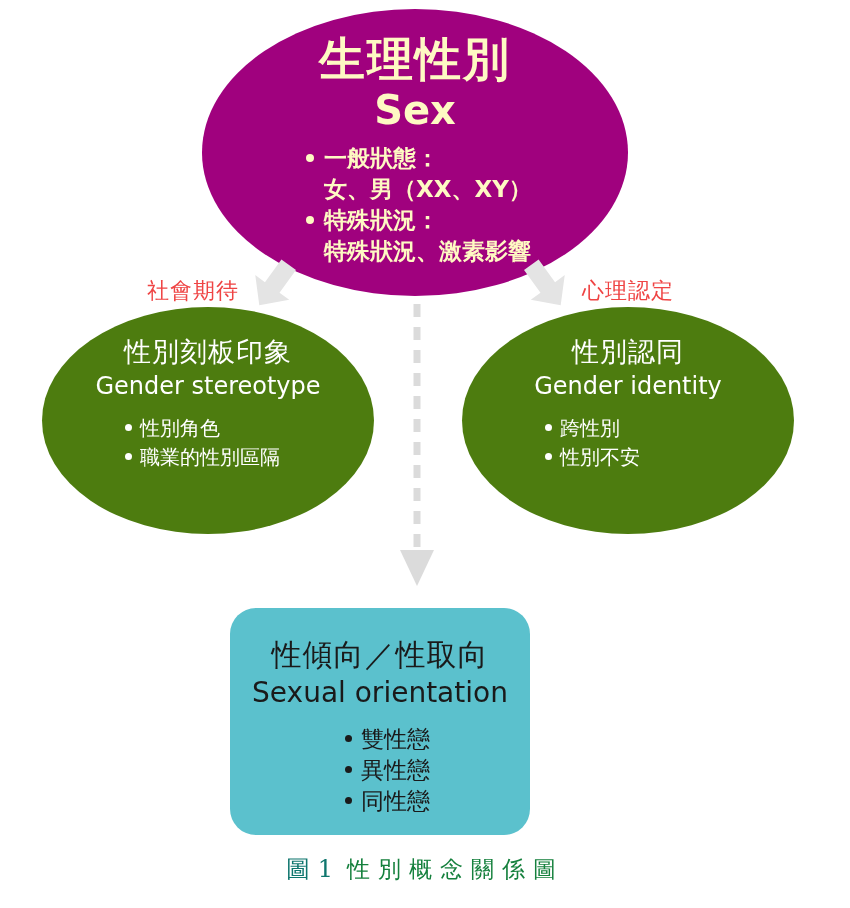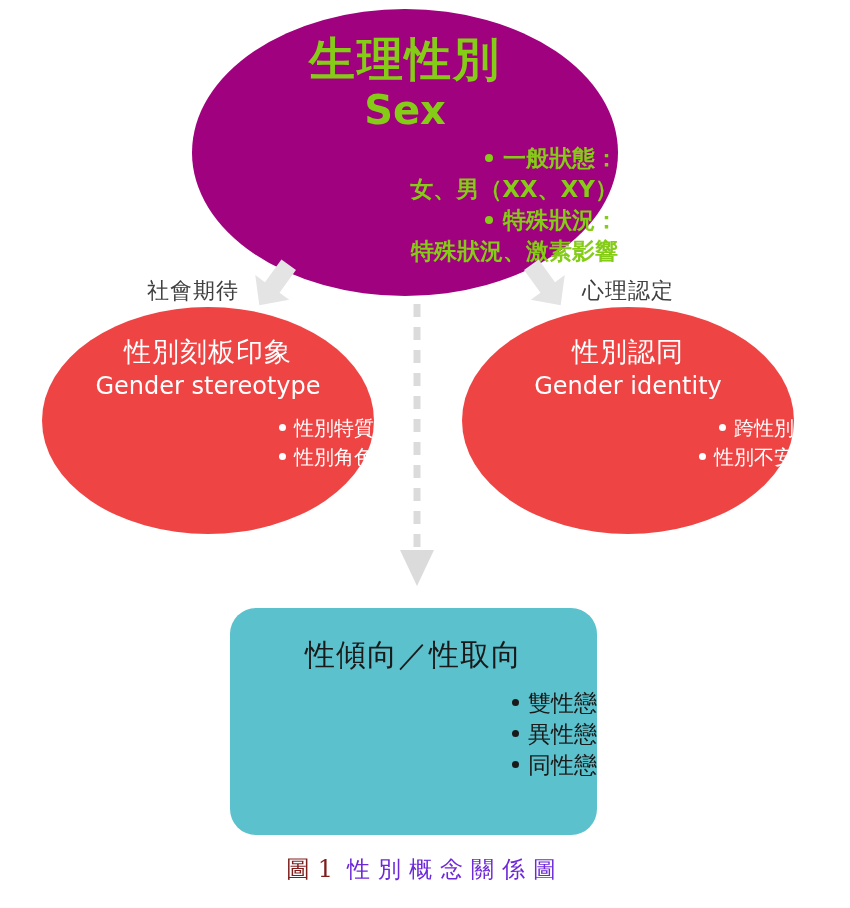--- a/index.html
+++ b/index.html
@@ -5,62 +5,62 @@
   * { margin:0; padding:0; box-sizing:border-box; }
   html,body { background:#ffffff; }
   .canvas {
     position:relative; width:850px; height:908px; background:#ffffff; overflow:hidden;
     font-family:"DejaVu Sans","Liberation Sans",sans-serif;
   }
   .node { position:absolute; text-align:center; }
   .ellipse { border-radius:50%; }
 
   
-  .node-top { left:192px; top:9px; width:426px; height:287px; background:#A0017E; color:#84cc16; padding-top:24px; }
+  .node-top { left:202px; top:9px; width:426px; height:287px; background:#A0017E; color:#fef9c3; padding-top:24px; }
   .node-top .t-zh { font-size:46px; font-weight:bold; line-height:52px; letter-spacing:2px; }
   .node-top .t-en { font-size:40px; font-weight:bold; line-height:46px; margin-top:2px;text-align:center; }
-  .blist { text-align:right; }
+  .blist { text-align:left; }
   .blist-top { margin:10px 0 0 104px; font-size:23px; font-weight:bold; line-height:31px; }
   .dot { display:inline-block; width:8px; height:8px; border-radius:50%; background:currentColor;
          margin-right:10px; vertical-align:middle; position:relative; top:-2px; }
   .bdetail { padding-left:18px; }
 
   
-  .node-mid { width:332px; height:227px; background:#ef4444; color:#ffffff; padding-top:28px; }
+  .node-mid { width:332px; height:227px; background:#4d7c0f; color:#ffffff; padding-top:28px; }
   .node-left  { left:42px;  top:307px; }
   .node-right { left:462px; top:307px; }
   .node-mid .t-zh { font-size:27px; line-height:33px; letter-spacing:1px; }
   .node-mid .t-en { font-size:24px; line-height:30px; margin-top:3px; }
   .blist-mid { margin:13px 0 0 83px; font-size:20px; line-height:29px; }
   .blist-mid .dot { width:7px; height:7px; margin-right:8px; }
 
   
-  .node-bottom { left:230px; top:608px; width:367px; height:227px; background:#5BC1CD;
+  .node-bottom { left:230px; top:608px; width:300px; height:227px; background:#5BC1CD;
                  border-radius:26px; color:#1a1a1a; padding-top:28px; }
   .node-bottom .t-zh { font-size:30px; line-height:38px; letter-spacing:1px; }
   .node-bottom .t-en { font-size:28px; line-height:34px; margin-top:2px; }
   .blist-bottom { margin:14px 0 0 115px; font-size:23px; line-height:31px; }
   .blist-bottom .dot { width:7px; height:7px; margin-right:9px; }
 
   
-  .rel-label { position:absolute; font-size:22px; color:#404040; letter-spacing:1px; }
+  .rel-label { position:absolute; font-size:22px; color:#ef4444; letter-spacing:1px; }
   .rel-left  { left:147px; top:276px; }
   .rel-right { left:582px; top:276px; }
 
   
   .arrow { position:absolute; }
   .arrow-left  { left:246px; top:258px; transform:rotate(36deg); }
   .arrow-right { left:518px; top:258px; transform:rotate(-36deg); }
   .dashed-arrow { position:absolute; left:397px; top:300px; }
 
   
   .caption { position:absolute; left:0; top:853px; width:100%; text-align:center;
              font-family:"DejaVu Serif","Liberation Serif",serif; }
-  .cap-fig  { color:#7f1d1d; font-size:24px; }
-  .cap-text { color:#6d28d9; font-size:23px; letter-spacing:8px; margin-left:14px; }
+  .cap-fig  { color:#0f766e; font-size:24px; }
+  .cap-text { color:#15803d; font-size:23px; letter-spacing:8px; margin-left:14px; }
 </style>
 </head>
 <body>
 
 <div class="canvas">
 
   <div class="node ellipse node-top">
     <div class="t-zh">生理性別</div>
     <div class="t-en">Sex</div>
     <div class="blist blist-top">
@@ -88,43 +88,44 @@
   <svg class="dashed-arrow" width="40" height="288" viewBox="0 0 40 288">
     <line x1="20" y1="4" x2="20" y2="250" stroke="#DBDBDB" stroke-width="7" stroke-dasharray="13 10"></line>
     <polygon points="3,250 37,250 20,286" fill="#DBDBDB"></polygon>
   </svg>
 
   <div class="node ellipse node-mid node-left">
     <div class="t-zh">性別刻板印象</div>
     <div class="t-en">Gender stereotype</div>
     <div class="blist blist-mid">
       <div class="bline">
-        <span class="dot"></span><span>性別特質</span>
+        <span class="dot"></span><span>性別角色</span>
       </div>
       <div class="bline">
-        <span class="dot"></span><span>性別角色</span>
+        <span class="dot"></span><span>職業的性別區隔</span>
       </div>
     </div>
   </div>
 
   <div class="node ellipse node-mid node-right">
     <div class="t-zh">性別認同</div>
     <div class="t-en">Gender identity</div>
     <div class="blist blist-mid">
       <div class="bline">
         <span class="dot"></span><span>跨性別</span>
       </div>
       <div class="bline">
         <span class="dot"></span><span>性別不安</span>
       </div>
     </div>
   </div>
 
   <div class="node node-bottom">
     <div class="t-zh">性傾向／性取向</div>
+    <div class="t-en">Sexual orientation</div>
     <div class="blist blist-bottom">
       <div class="bline">
         <span class="dot"></span><span>雙性戀</span>
       </div>
       <div class="bline">
         <span class="dot"></span><span>異性戀</span>
       </div>
       <div class="bline">
         <span class="dot"></span><span>同性戀</span>
       </div>

